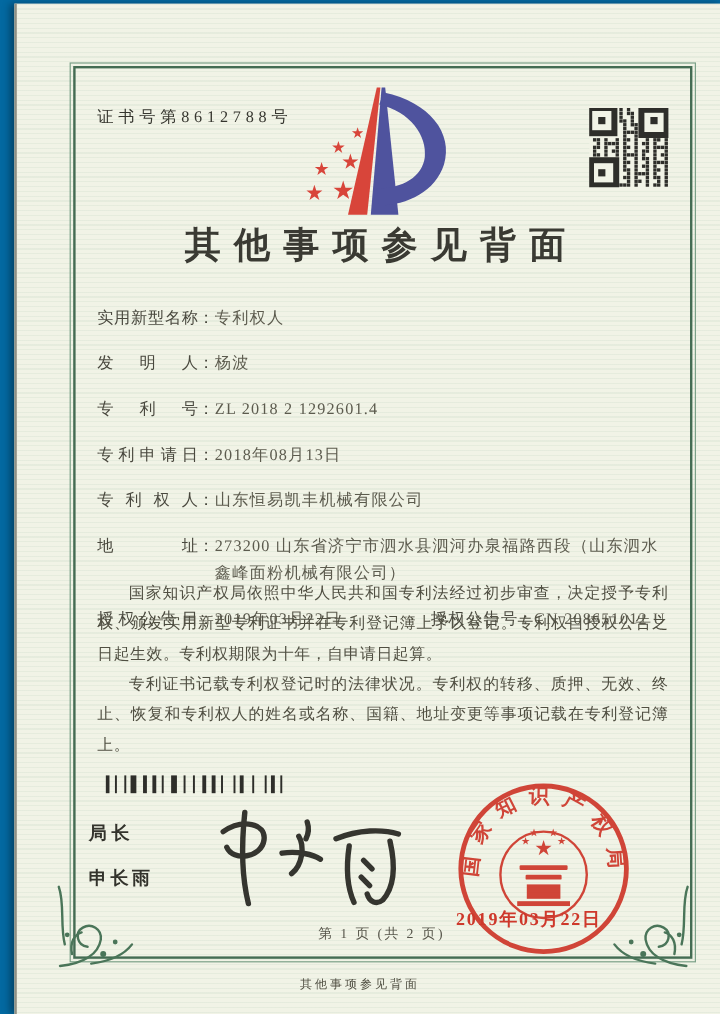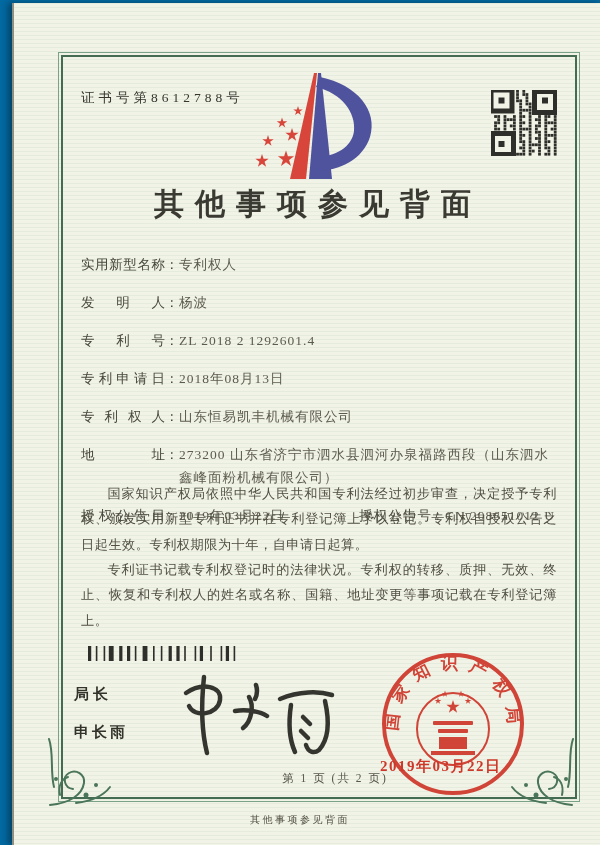--- a/index.html
+++ b/index.html
@@ -31,21 +31,21 @@
   .barcode{position:absolute;left:74px;top:643px;}
   .director-title{position:absolute;left:60px;top:682px;font-family:"Liberation Sans","DejaVu Sans",sans-serif;
     font-size:15px;font-weight:600;letter-spacing:4px;color:#33332c;}
   .director-name{position:absolute;left:60px;top:720px;font-family:"Liberation Sans","DejaVu Sans",sans-serif;
     font-size:15px;font-weight:600;letter-spacing:3px;color:#33332c;}
   .signature{position:absolute;left:158px;top:662px;}
   .seal{position:absolute;left:362px;top:648px;opacity:.93;}
   .seal-date{position:absolute;left:366px;top:754px;font-size:15px;font-weight:700;color:#ce382b;
     letter-spacing:1.5px;z-index:5;}
   .page-no{position:absolute;left:44px;top:768px;width:520px;text-align:center;font-size:11.5px;
-    letter-spacing:2px;color:#57564b;padding-left:17px;}
+    letter-spacing:2px;color:#57564b;}
   .back-note{position:absolute;left:236px;top:810px;font-size:10px;letter-spacing:2.5px;color:#504f42;}
 </style>
 </head>
 <body>
 
 <div class="page">
   <div class="paper">
 
     <div class="frame">
       <div class="frame-inner"></div>

